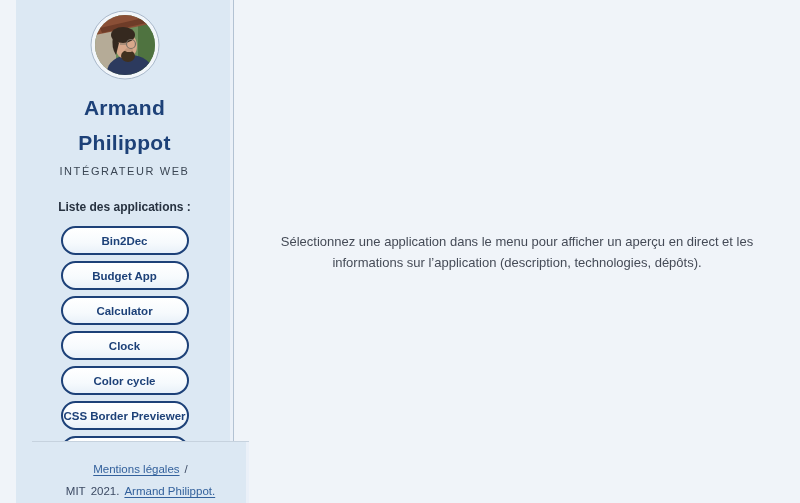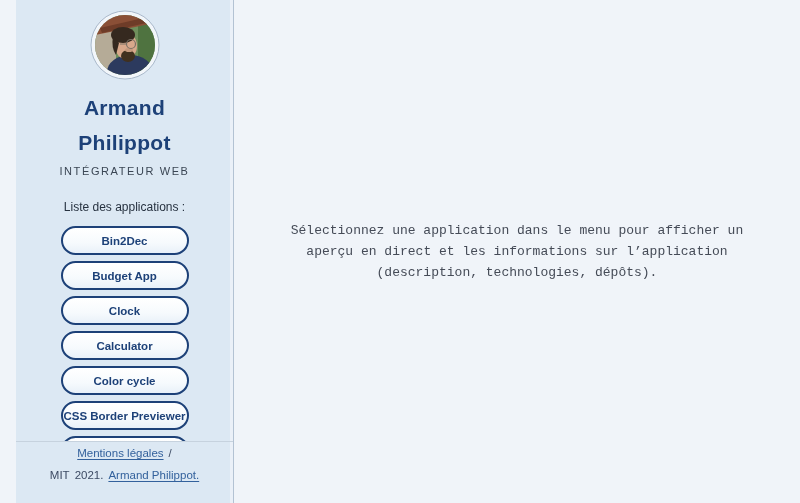--- a/index.html
+++ b/index.html
@@ -54,21 +54,21 @@
     font-size:11px;
     letter-spacing:1.6px;
     line-height:14px;
     font-weight:500;
     text-align:right;
   }
   .apps-heading{
     margin-top:22px;
     color:var(--heading-text);
     font-size:12px;
-    font-weight:normal;
+    font-weight:bold;
     line-height:14px;
   }
   .apps-nav{
     margin-top:12px;
     height:215px;
     overflow:hidden;
     display:flex;
     flex-direction:column;
     align-items:center;
     gap:6px;
@@ -85,30 +85,30 @@
     font-size:11.5px;
     font-weight:bold;
     white-space:nowrap;
     display:flex;
     align-items:center;
     justify-content:center;
     cursor:pointer;
   }
   .sidebar-footer{
     position:absolute;
-    left:0;bottom:0;
+    left:16px;bottom:0;
     width:100%;
     height:62px;
     background:var(--sidebar-bg);
     border-top:1px solid #c6d2de;
     box-shadow:inset -3px 0 0 #eaf0f8;
     display:flex;
     flex-direction:column;
     align-items:center;
-    padding-top:3px;
+    padding-top:19px;
     gap:5px;
     font-size:11.5px;
     color:var(--footer-text);
     z-index:2;
   }
   .sidebar-footer .line{line-height:17px;display:flex;gap:5px;align-items:baseline;}
   .sidebar-footer a{
     color:var(--link);
     text-decoration:underline;
     text-decoration-thickness:1px;
@@ -116,21 +116,20 @@
     cursor:pointer;
   }
   
   .main{
     flex:1;
     height:503px;
     background:var(--main-bg);
     display:flex;
     align-items:center;
     justify-content:center;
-    font-family:Liberation Mono, monospace;
   }
   .empty-state{
     max-width:540px;
     padding:0 20px;
     text-align:center;
     color:var(--body-text);
     font-size:13px;
     line-height:21px;
   }
 </style>
@@ -175,24 +174,24 @@
   <div class="apps-heading">Liste des applications :</div>
 
   <nav class="apps-nav">
     <button class="app-btn">
         <span>Bin2Dec</span>
       </button>
       <button class="app-btn">
         <span>Budget App</span>
       </button>
       <button class="app-btn">
+        <span>Calculator</span>
+      </button>
+      <button class="app-btn">
         <span>Clock</span>
-      </button>
-      <button class="app-btn">
-        <span>Calculator</span>
       </button>
       <button class="app-btn">
         <span>Color cycle</span>
       </button>
       <button class="app-btn">
         <span>CSS Border Previewer</span>
       </button>
     <button class="app-btn"></button>
   </nav>
 

